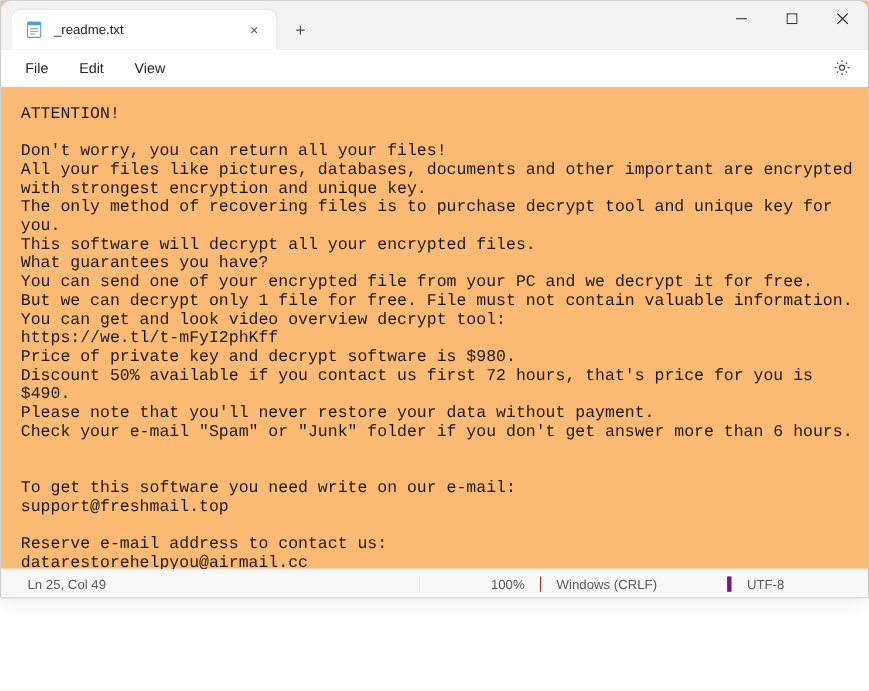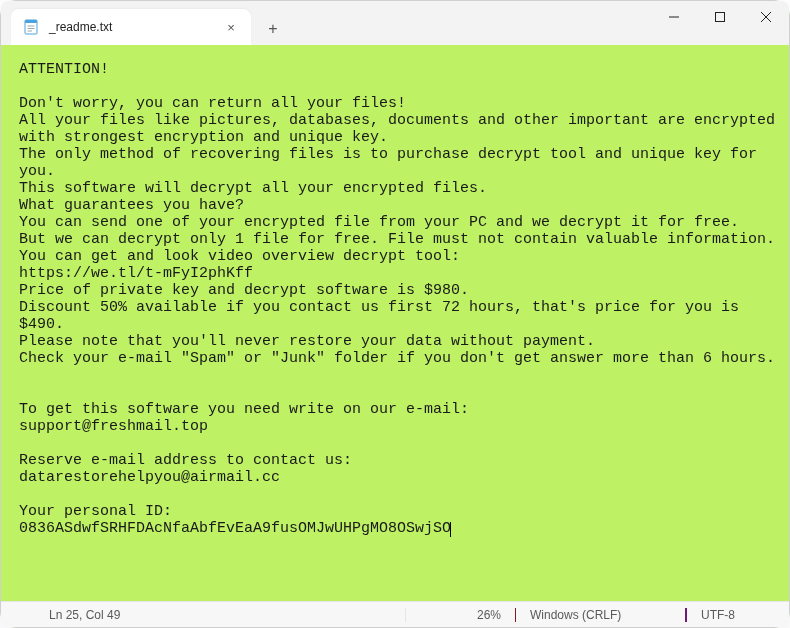--- a/index.html
+++ b/index.html
@@ -1,21 +1,21 @@
 <!DOCTYPE html>
 <html><head>
 <meta charset="utf-8">
 <style>
   * { box-sizing: border-box; margin: 0; padding: 0; }
   html, body { width: 790px; height: 628px; overflow: hidden; font-family: "Segoe UI", Arial, sans-serif; }
   .window {
-    width: 790px; height: 628px;
-    background: #bef264;
+    width: 790px; height: 544px;
+    background: #fdba74;
     border: 1px solid #cfcfcf;
-    border-radius: 16px;
+    border-radius: 2px;
     display: flex; flex-direction: column;
     box-shadow: 0 4px 20px rgba(0,0,0,0.08);
     position: relative;
   }
   .titlebar {
     height: 44px;
     display: flex; align-items: stretch;
     background: #f3f3f3;
     border-top-left-radius: 8px; border-top-right-radius: 8px;
   }
@@ -59,24 +59,24 @@
     position: relative;
   }
   .statusbar {
     height: 26px;
     border-top: 1px solid #e6e6e6;
     background:#f7f7f7;
     display:flex; align-items:center;
     font-size: 12px; color:#5a5a5a;
   }
   .status-cell { padding: 0 14px; }
-  .status-cell.pos { width: 380px; padding-left: 24px; margin-left: 24px; }
+  .status-cell.pos { width: 380px; padding-left: 24px; }
   .status-cell.zoom { width: 110px; text-align:right; border-left:1px solid #e6e6e6; }
   .status-cell.eol { width: 170px; border-left:1px solid #7f1d1d; }
-  .status-cell.enc { flex:1; border-left:2px solid #701a75; }
+  .status-cell.enc { flex:1; border-left:4px solid #701a75; }
   .caret {
     display:inline-block; width:0; border-right:1px solid #000; height:15px;
     vertical-align: text-bottom; margin-left:-1px;
     animation: blink 1s step-start infinite;
   }
   @keyframes blink { 50% { opacity:0; } }
   
   .wm {
     position:absolute; inset:0; pointer-events:none;
     display:flex; align-items:center; justify-content:center;
@@ -119,20 +119,32 @@
       </div>
       <div class="win-btn close">
         <svg width="10" height="10" viewBox="0 0 10 10">
             <line x1="0" y1="0" x2="10" y2="10" stroke="currentColor" stroke-width="1"></line>
             <line x1="10" y1="0" x2="0" y2="10" stroke="currentColor" stroke-width="1"></line>
           </svg>
       </div>
     </div>
   </div>
 
+  <div class="menubar">
+    <div class="menu-item">File</div>
+    <div class="menu-item">Edit</div>
+    <div class="menu-item">View</div>
+    <div class="spacer"></div>
+    <div class="settings-btn">
+      <svg width="17" height="17" viewBox="0 0 24 24" fill="none" stroke="#444" stroke-width="1.6">
+        <circle cx="12" cy="12" r="3.2"></circle>
+        <path d="M12 2.5v2.3M12 19.2v2.3M21.5 12h-2.3M4.8 12H2.5M18.4 5.6l-1.6 1.6M7.2 16.8l-1.6 1.6M18.4 18.4l-1.6-1.6M7.2 7.2L5.6 5.6"></path>
+      </svg>
+    </div>
+  </div>
 
   <div class="editor" id="editor">ATTENTION!
 
 Don't worry, you can return all your files!
 All your files like pictures, databases, documents and other important are encrypted with strongest encryption and unique key.
 The only method of recovering files is to purchase decrypt tool and unique key for you.
 This software will decrypt all your encrypted files.
 What guarantees you have?
 You can send one of your encrypted file from your PC and we decrypt it for free.
 But we can decrypt only 1 file for free. File must not contain valuable information.
@@ -148,19 +160,19 @@
 support@freshmail.top
 
 Reserve e-mail address to contact us:
 datarestorehelpyou@airmail.cc
 
 Your personal ID:
 0836ASdwfSRHFDAcNfaAbfEvEaA9fusOMJwUHPgMO8OSwjSO<span class="caret"></span></div>
 
   <div class="statusbar">
     <div class="status-cell pos">Ln 25, Col 49</div>
-    <div class="status-cell zoom">26%</div>
+    <div class="status-cell zoom">100%</div>
     <div class="status-cell eol">Windows (CRLF)</div>
     <div class="status-cell enc">UTF-8</div>
   </div>
 
   <div class="wm"></div>
 </div>
 
 </body></html>

